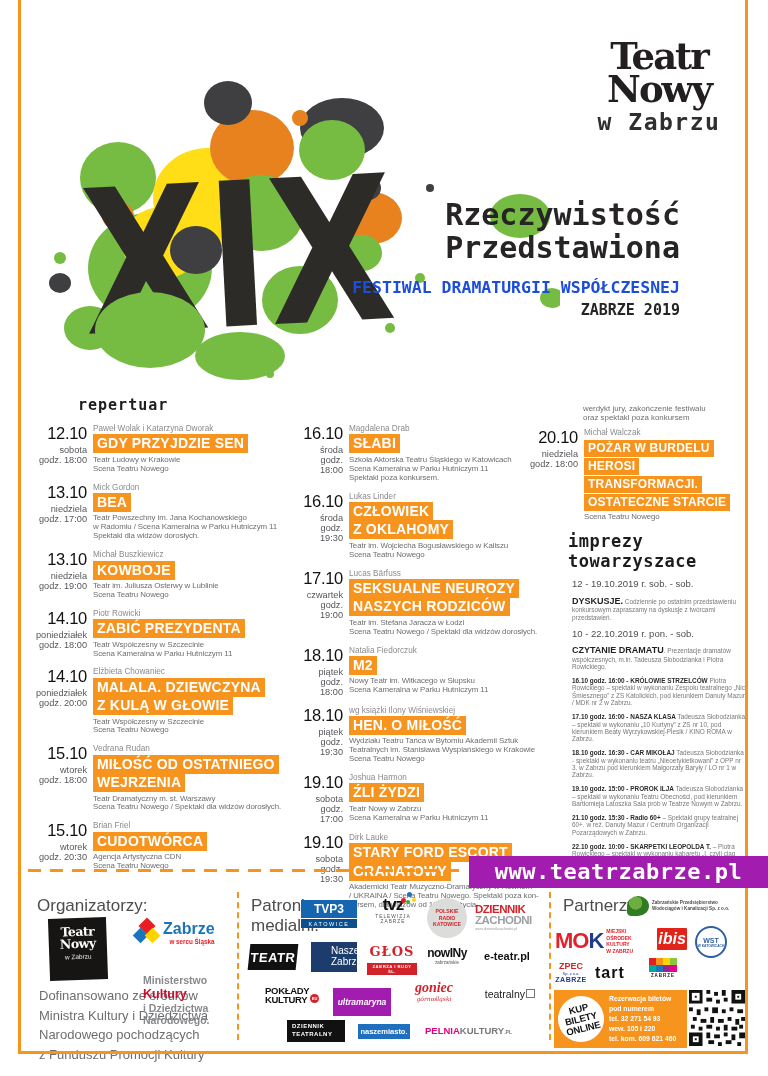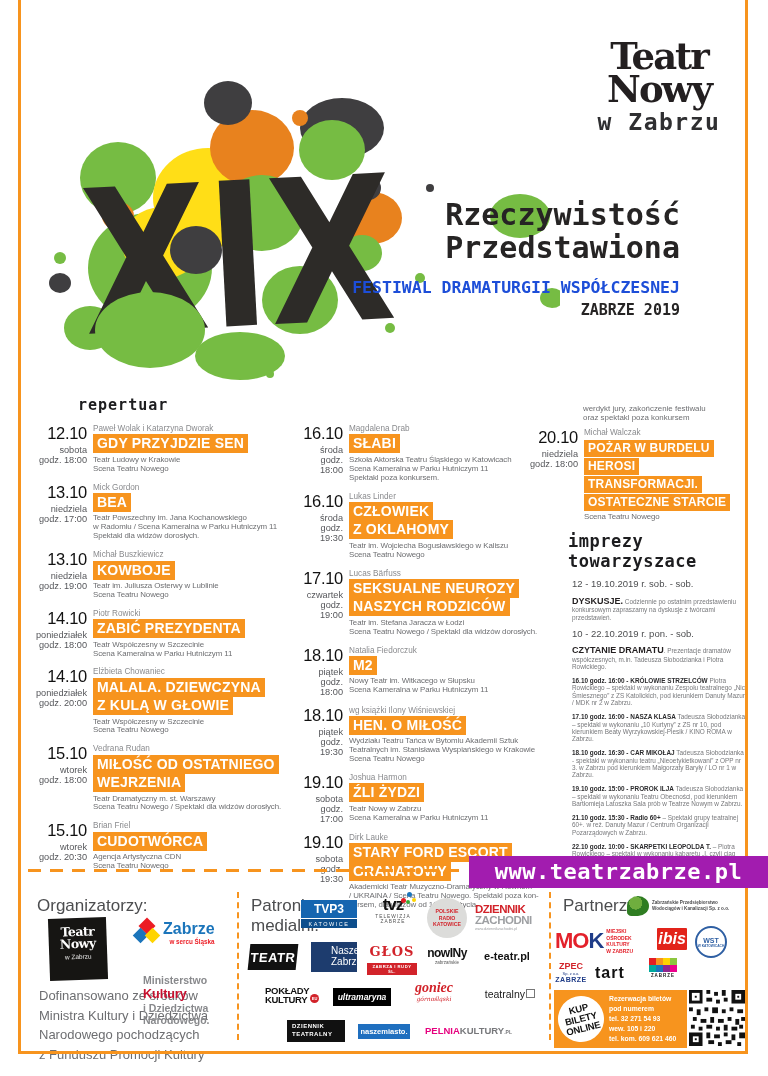--- a/index.html
+++ b/index.html
@@ -114,21 +114,21 @@
   .glos-1{font-family:"DejaVu Serif",serif;font-weight:900;font-size:13px;color:#D2232A;letter-spacing:1px}
   .glos-2{font-size:4.2px;background:#D2232A;color:#fff;padding:1px 2px;font-weight:700;letter-spacing:.5px;display:inline-block}
   .lg-now{left:186px;top:58px;width:48px;text-align:center}
   .now-1{font-weight:800;font-size:12px;color:#111;letter-spacing:-.5px}
   .now-2{font-size:4.5px;color:#555}
   .lg-et{left:240px;top:62px;width:60px;font-weight:800;font-size:11px;color:#111;text-align:center}
   .lg-pk{left:28px;top:98px;width:58px}
   .pk-t{font-weight:900;font-size:9.5px;line-height:.95;color:#111;letter-spacing:-.3px}
   .pk-eu{position:absolute;right:4px;bottom:1px;width:9px;height:9px;border-radius:50%;background:#D2232A;
     color:#fff;font-size:4px;font-weight:800;display:flex;align-items:center;justify-content:center}
-  .lg-um{left:96px;top:100px;width:58px;height:18px;background:#000000;color:#fff;display:flex;
+  .lg-um{left:96px;top:100px;width:58px;height:28px;background:#a21caf;color:#fff;display:flex;
     align-items:center;justify-content:center;font-size:8.5px;font-style:italic;font-weight:700}
   .lg-gon{left:166px;top:94px;width:62px;text-align:center}
   .gon-1{font-family:Liberation Serif, serif;font-style:italic;font-weight:900;font-size:14px;color:#D2232A;line-height:.9}
   .gon-2{font-family:"DejaVu Serif",serif;font-style:italic;font-size:6px;color:#D2232A}
   .lg-tny{left:236px;top:100px;width:62px;font-size:10.5px;color:#1a1a1a;text-align:right;padding-right:10px;box-sizing:border-box}
   .tny-sq{position:absolute;right:0;top:1px;width:7px;height:7px;border:1px solid #777}
   .lg-dt{left:50px;top:132px;width:58px;height:22px;background:#111;color:#fff;display:flex;flex-direction:column;
     align-items:flex-start;justify-content:center;padding-left:5px;font-size:6px;font-weight:700;line-height:1.3;
     letter-spacing:.5px;box-sizing:border-box}
   .lg-nm{left:121px;top:136px;width:52px;height:15px;background:#1F6FBF;color:#fff;display:flex;

